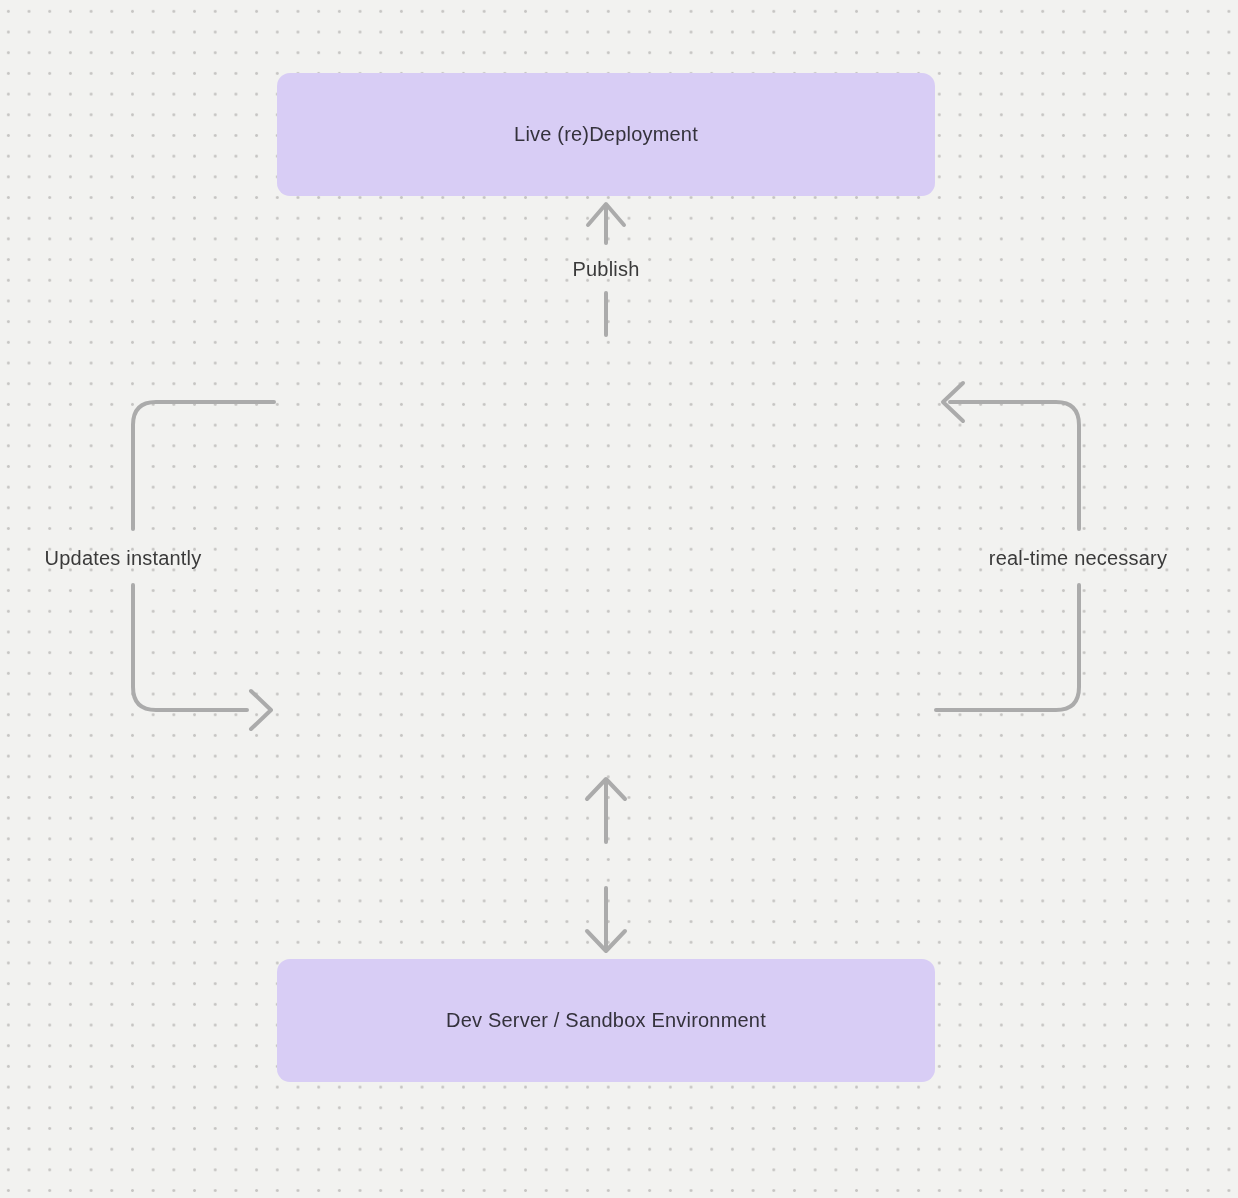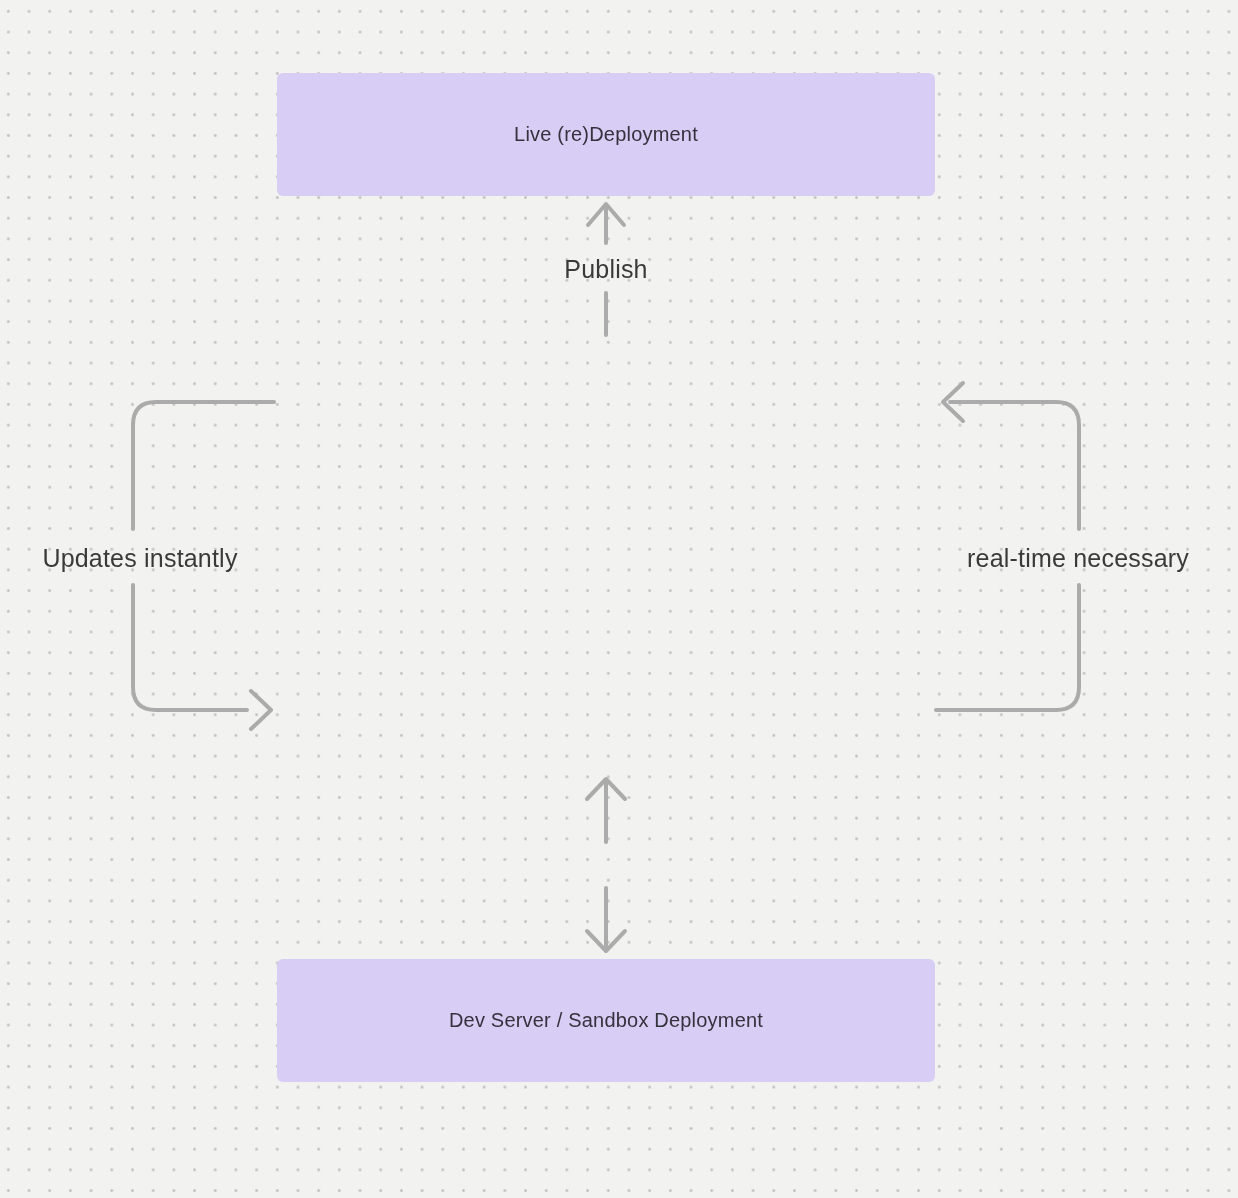--- a/index.html
+++ b/index.html
@@ -13,32 +13,32 @@
     background-image: radial-gradient(circle, var(--dot, #c6c5c3) 1.3px, rgba(0,0,0,0) 1.5px);
     background-size: 20.7px 20.7px;
     background-position: -2px 1px;
   }
   .node {
     position: absolute;
     left: 277px;
     width: 658px;
     height: 123px;
     background: var(--node-fill, #d8cdf5);
-    border-radius: 6px;
+    border-radius: 13px;
     display: flex;
     align-items: center;
     justify-content: center;
     font-size: 20px;
     letter-spacing: 0.2px;
     color: var(--node-text, #34323c);
   }
   .edge-label {
     position: absolute;
     transform: translate(-50%, -50%);
-    font-size: 25px;
+    font-size: 20px;
     letter-spacing: 0.2px;
     white-space: nowrap;
     color: var(--label-text, #3a3a3a);
   }
   svg.arrows {
     position: absolute;
     left: 0; top: 0;
     width: 1238px;
     height: 1198px;
   }
@@ -83,20 +83,20 @@
     </g>
   </svg>
 
   <div class="node" style="top:73px">
     <span>Live (re)Deployment</span>
   </div>
 
 
 
   <div class="node" style="top:959px">
-    <span>Dev Server / Sandbox Deployment</span>
+    <span>Dev Server / Sandbox Environment</span>
   </div>
 
   <div class="edge-label" style="left:606px; top:269px">Publish</div>
-  <div class="edge-label" style="left:140px; top:558px">Updates instantly</div>
+  <div class="edge-label" style="left:123px; top:558px">Updates instantly</div>
   <div class="edge-label" style="left:1078px; top:558px">real-time necessary</div>
 
 </div>
 
 </body></html>

